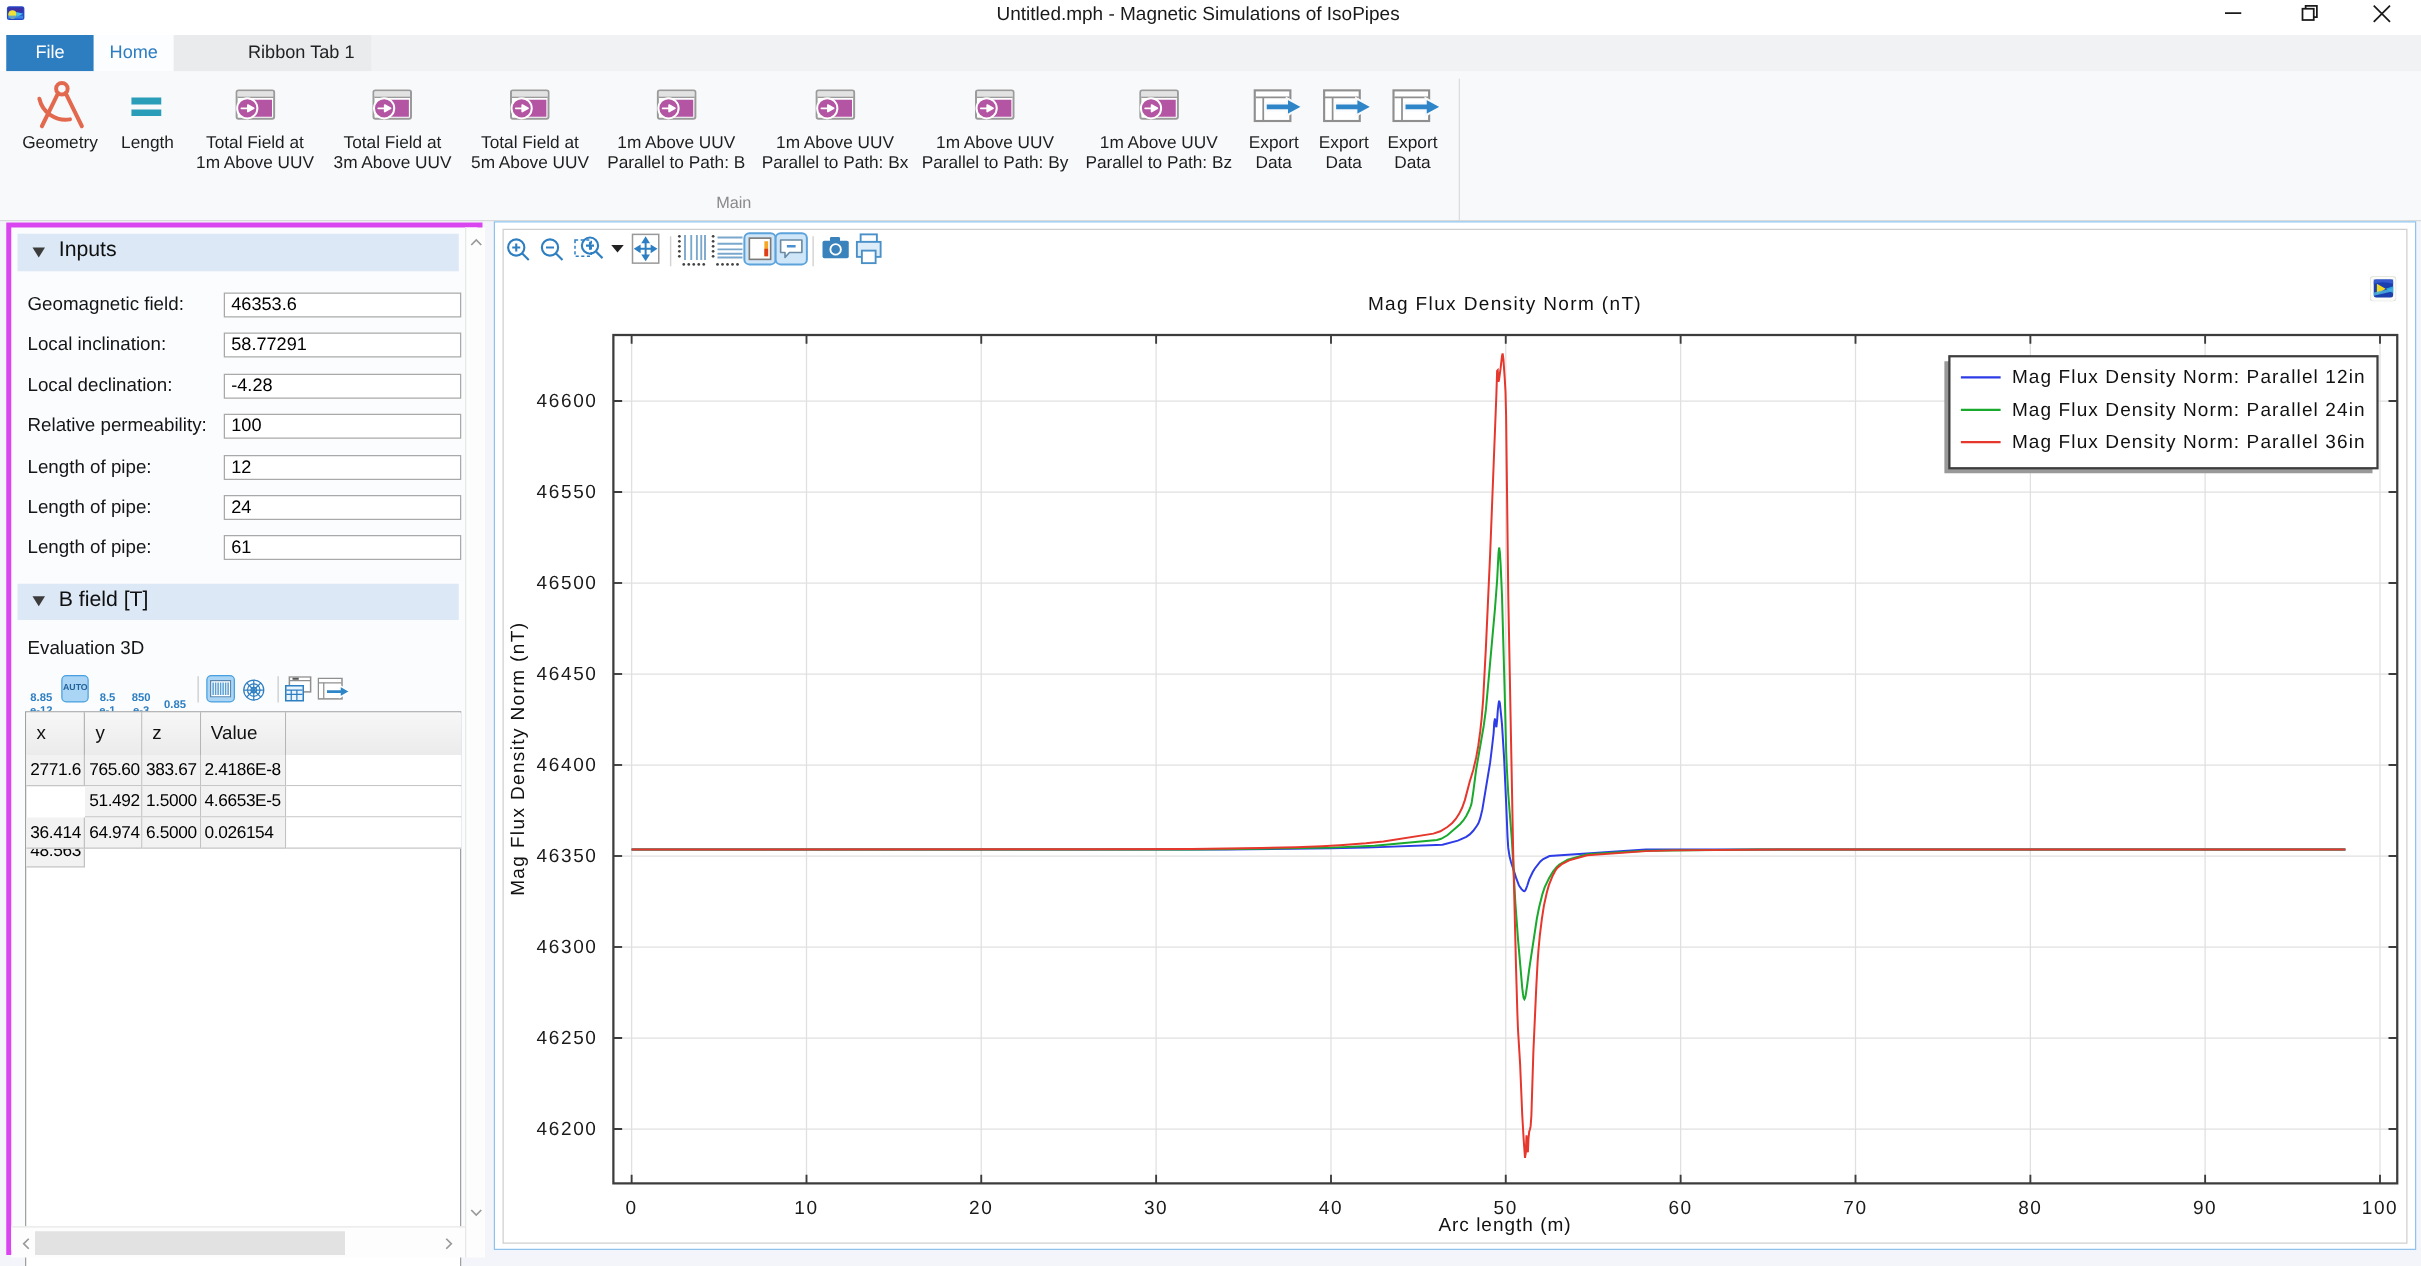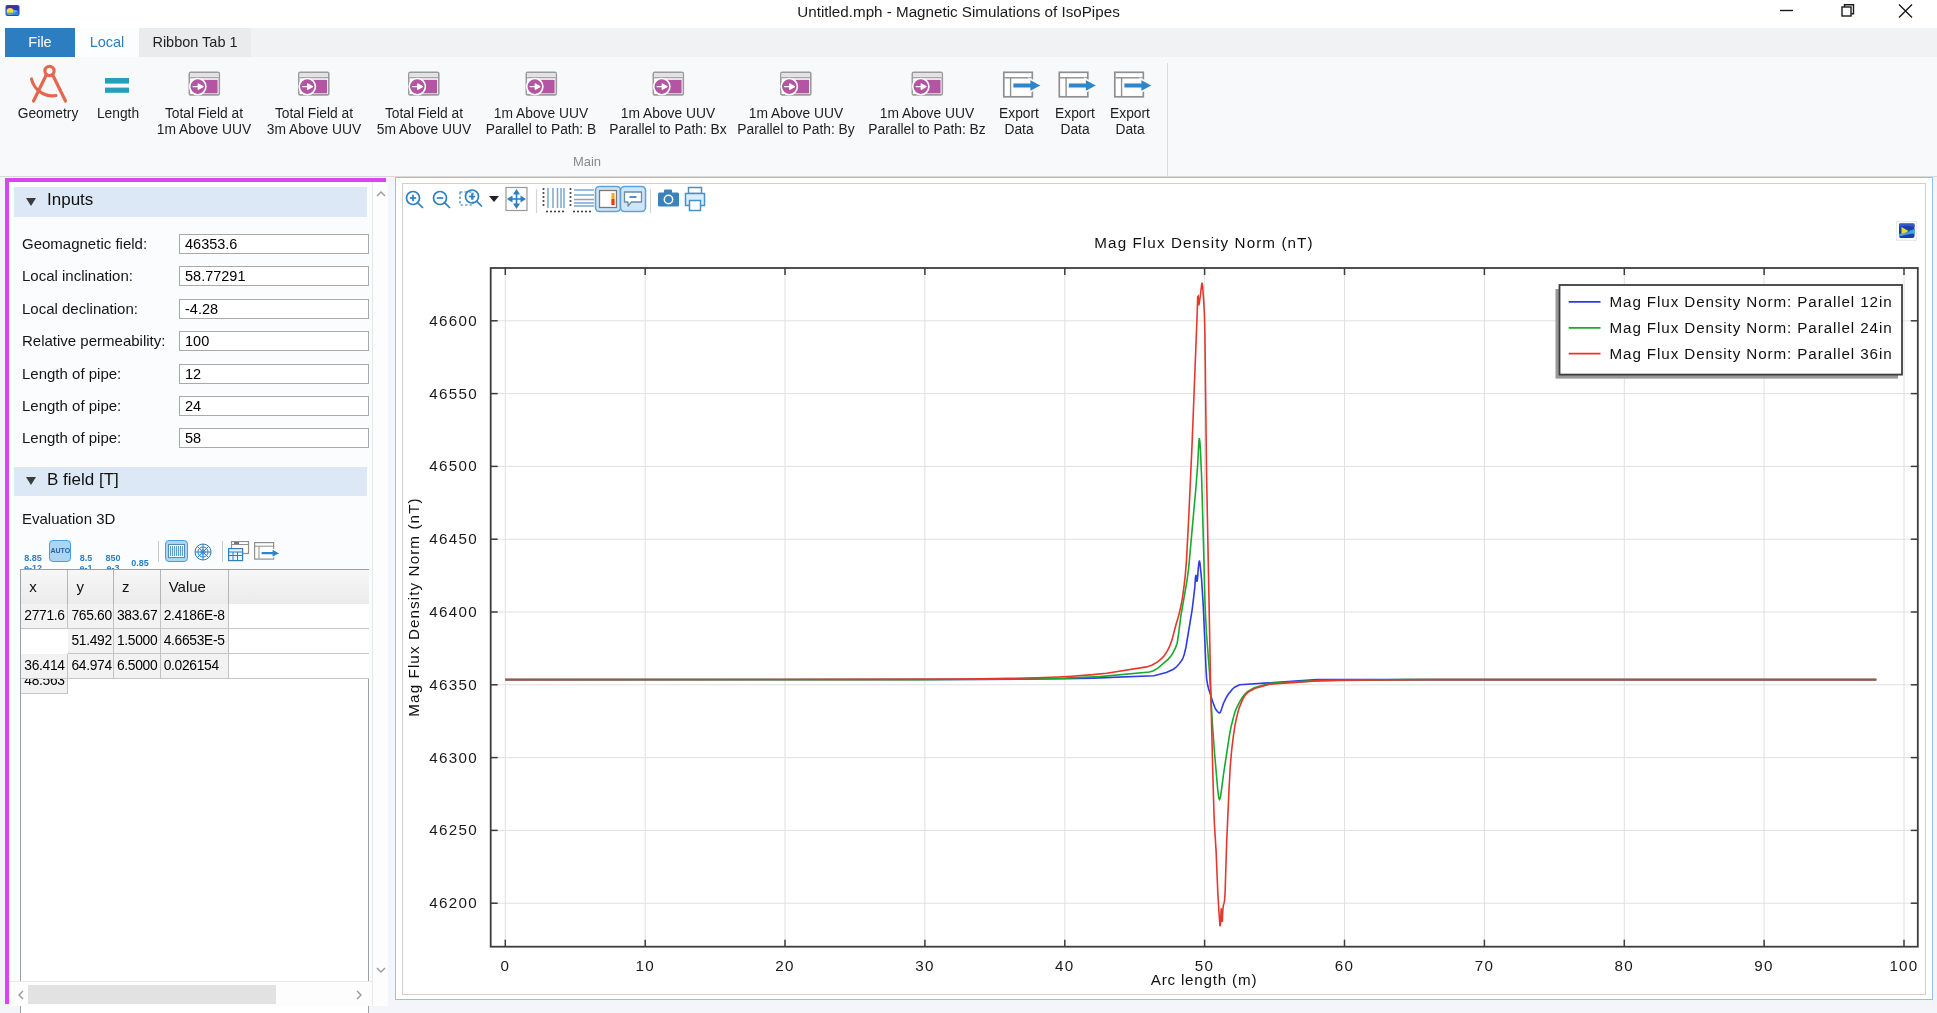--- a/index.html
+++ b/index.html
@@ -10,21 +10,21 @@
 #titlebar{left:0;top:0;width:1937px;height:28px;background:#ffffff;}
 #apptitle{left:-10px;top:0;width:1937px;height:28px;text-align:center;line-height:24px;
   font-size:15.2px;color:#1a1a1a;}
 
 #tabrow{left:0;top:28px;width:1937px;height:29px;background:#f0f2f4;}
 #filetab{left:5px;top:0;width:70px;height:29px;background:#2d7dc1;color:#fff;
   text-align:center;line-height:29px;font-size:14.5px;}
 #hometab{left:75px;top:0;width:64px;height:29px;background:#fcfdfe;color:#2d7dc1;
   text-align:center;line-height:29px;font-size:14.5px;}
 #rtab1{left:139px;top:0;width:112px;height:29px;background:#e9ebec;color:#222;
-  text-align:center;line-height:29px;font-size:14.5px;}
+  text-align:center;line-height:29px;font-size:14.5px;padding-left:46px;}
 
 #ribbon{left:0;top:57px;width:1937px;height:119px;background:#f8f9fb;border-bottom:1px solid #d7d9da;}
 .rlabel{position:absolute;top:49px;text-align:center;font-size:13.8px;color:#1e1e1e;line-height:15.5px;white-space:nowrap;transform:translateX(-50%);}
 #mainlbl{left:587px;top:97px;transform:translateX(-50%);position:absolute;font-size:13px;color:#8a8a8a;}
 #rsep{left:1167px;top:6px;width:1px;height:152px;background:#dcdcdc;position:absolute;}
 
 #leftpanel{left:5px;top:178px;width:381px;height:826px;background:#fbfcfe;border:4px solid #d946ef;box-sizing:border-box;}
 #gfx{left:395px;top:177px;width:1538px;height:823px;background:#ffffff;border:1.5px solid #8fc3ee;box-sizing:border-box;}
 #canvasrect{left:6px;top:4.5px;width:1524px;height:812px;border:1.5px solid #cfcfcf;box-sizing:border-box;position:absolute;}
 
@@ -60,21 +60,21 @@
     <rect x="0.5" y="2" width="14" height="11" rx="2" fill="#2448c8"></rect>
     <rect x="1.5" y="3" width="12" height="4" fill="#3a30a8"></rect>
     <circle cx="5" cy="8.5" r="3.4" fill="#f0e13a"></circle>
     <path d="M8 6.5 l5.5 1.5 -5.5 3 z" fill="#49c0e8"></path>
     <rect x="1.5" y="9.5" width="12" height="2.4" fill="#3f96e6" opacity="0.8"></rect>
   </svg>
 </div>
 <div class="abs" id="tabrow">
   <div class="abs" style="left:0;top:0;width:5px;height:29px;background:#fff"></div>
   <div class="abs" id="filetab">File</div>
-  <div class="abs" id="hometab">Local</div>
+  <div class="abs" id="hometab">Home</div>
   <div class="abs" id="rtab1">Ribbon Tab 1</div>
 </div>
 <div class="abs" id="ribbon">
   <div id="rsep"></div>
   <div id="mainlbl">Main</div>
   <svg class="abs" style="left:29px;top:7px" width="42" height="42" viewBox="0 0 42 42">
     <g stroke="#e2694e" stroke-width="3.2" fill="none" stroke-linecap="round">
       <circle cx="20.5" cy="7" r="4.6"></circle>
       <path d="M17.5 10.5 L4.5 37"></path>
       <path d="M23.5 10.5 L36.5 37"></path>
@@ -137,21 +137,21 @@
   <div class="fbox" style="top:84.4px">58.77291</div>
   <div class="flabel" style="top:117.8px">Local declination:</div>
   <div class="fbox" style="top:116.8px">-4.28</div>
   <div class="flabel" style="top:150.2px">Relative permeability:</div>
   <div class="fbox" style="top:149.2px">100</div>
   <div class="flabel" style="top:182.6px">Length of pipe:</div>
   <div class="fbox" style="top:181.6px">12</div>
   <div class="flabel" style="top:215px">Length of pipe:</div>
   <div class="fbox" style="top:214px">24</div>
   <div class="flabel" style="top:247.4px">Length of pipe:</div>
-  <div class="fbox" style="top:246.4px">58</div>
+  <div class="fbox" style="top:246.4px">61</div>
   <div class="sechead" style="left:5px;top:285px;height:29px;">
     <div class="tri" style="top:10px"></div>
       <div class="txt" style="top:2.5px">B field [T]</div>
   </div>
   <div class="flabel" style="top:328px">Evaluation 3D</div>
   <div id="evalrow">
     <div class="tinytxt" style="left:12px;width:24px;">8.85<br>e-12</div>
     <div class="bluebtn" style="left:40.3px;top:0;width:22px;height:22px;font-size:7px;font-weight:bold;color:#23639c;text-align:center;line-height:20px;">AUTO</div>
     <div class="tinytxt" style="left:66px;width:22px;">8.5<br>e-1</div>
     <div class="tinytxt" style="left:92px;width:24px;">850<br>e-3</div>

